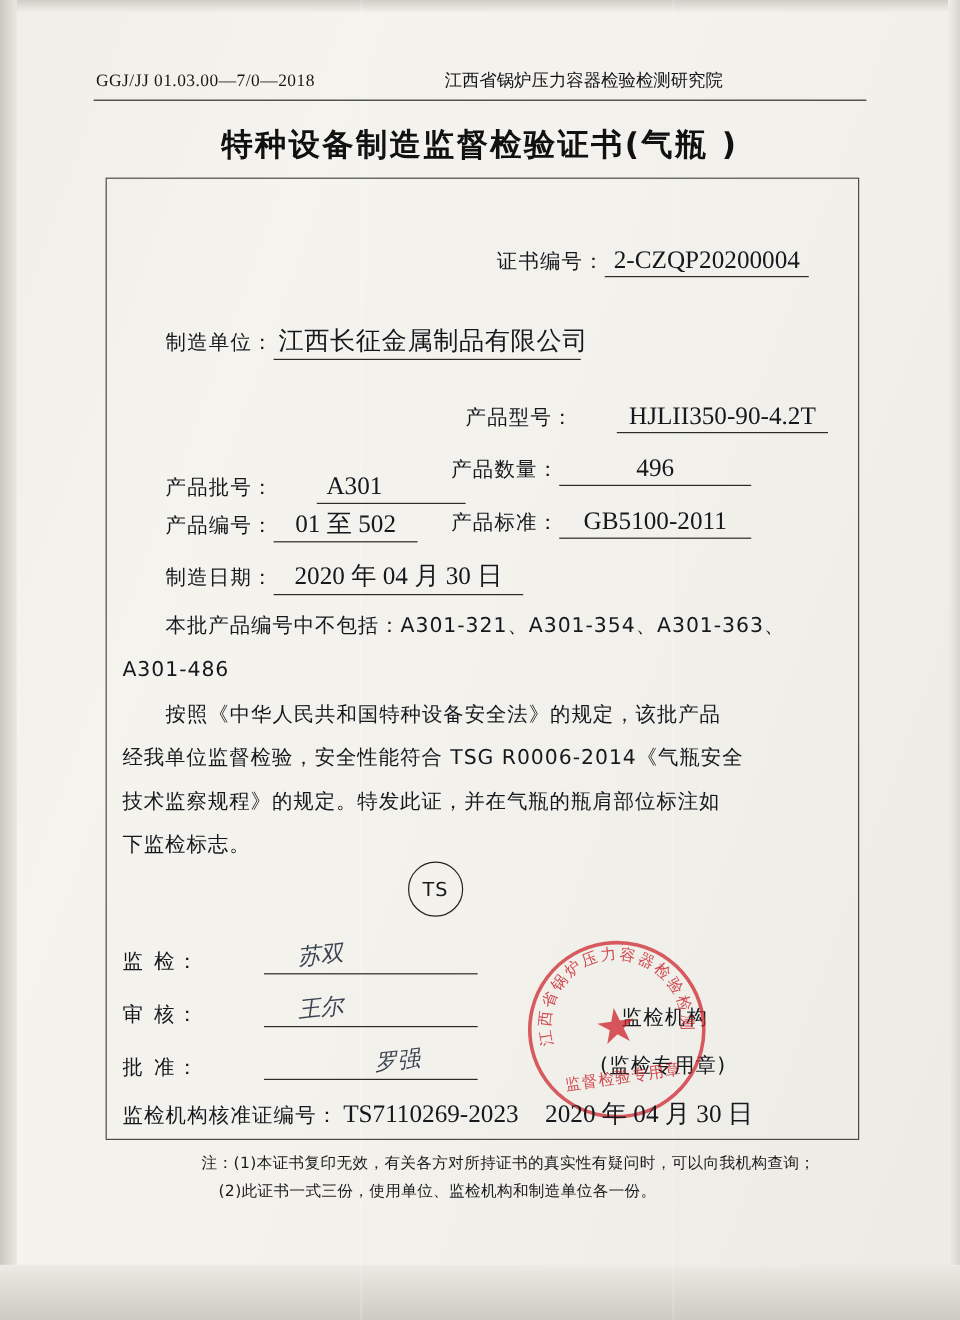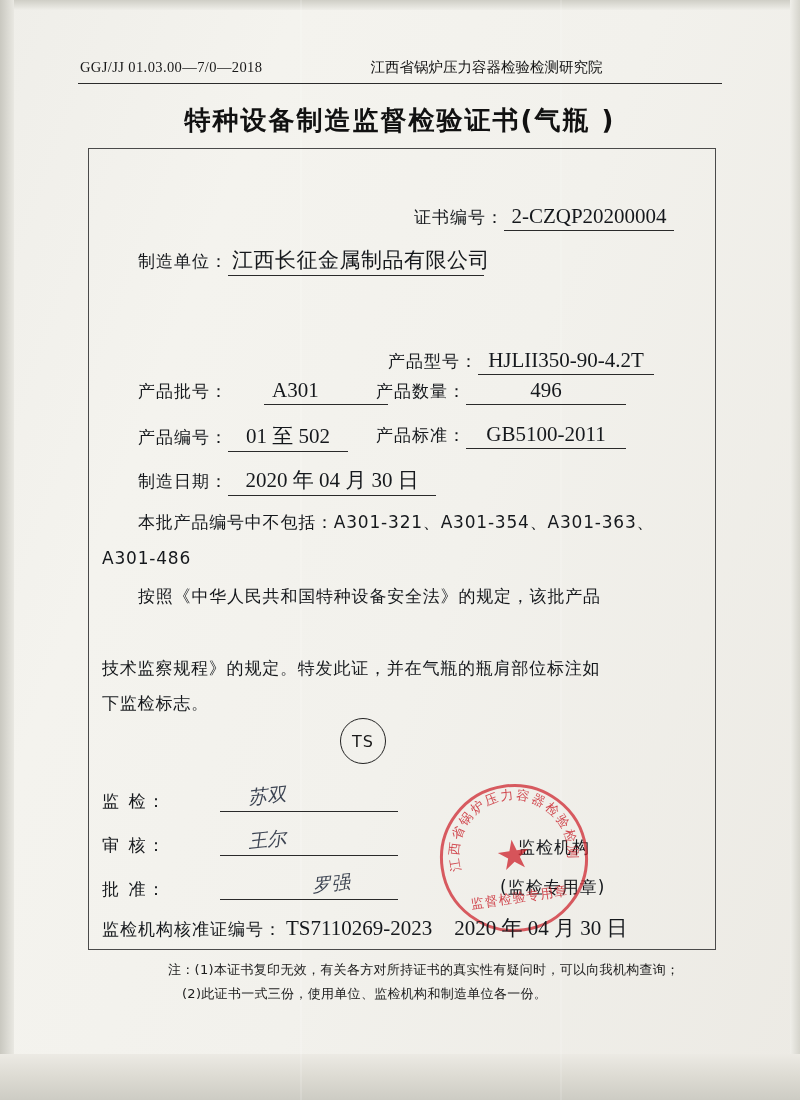--- a/index.html
+++ b/index.html
@@ -286,32 +286,32 @@
 
   <div class="content">
 
     <div class="cert-no-line" style="left:326px; top:56px;justify-content:center;">
       <span class="lbl">证书编号：</span>
       <span class="val" style="width:162px;">2-CZQP20200004</span>
     </div>
 
     <div class="line" style="left:50px; top:98px;">
       <span class="lbl">制造单位：</span>
-      <span class="val cn" style="width:248px;">江西长征金属制品有限公司</span>
-    </div>
-
-
-    <div class="line" style="left:300px; top:200px;">
+      <span class="val cn" style="width:248px;margin-top:24px;">江西长征金属制品有限公司</span>
+    </div>
+
+
+    <div class="line" style="left:300px; top:186px;gap:36px;">
       <span class="lbl">产品型号：</span>
       <span class="val" style="width:168px;">HJLII350-90-4.2T</span>
     </div>
 
     <div class="line" style="left:50px; top:230px;gap:36px;">
       <span class="lbl">产品批号：</span>
-      <span class="val" style="width:112px; text-align:left; padding-left:8px;">A301</span>
+      <span class="val" style="width:112px; text-align:left; padding-left:8px;margin-top:15px;">A301</span>
     </div>
     <div class="line" style="left:288px; top:230px;">
       <span class="lbl">产品数量：</span>
       <span class="val" style="width:152px;">496</span>
     </div>
 
     <div class="line" style="left:50px; top:274px;">
       <span class="lbl">产品编号：</span>
       <span class="val" style="width:112px;">01 至 502</span>
     </div>
@@ -322,22 +322,23 @@
 
     <div class="line" style="left:50px; top:318px;">
       <span class="lbl">制造日期：</span>
       <span class="val" style="width:200px;">2020 年 04 月 30 日</span>
     </div>
 
     <div class="para" style="left:50px; top:356px;">本批产品编号中不包括：A301-321、A301-354、A301-363、</div>
     <div class="para" style="left:14px; top:392px;">A301-486</div>
 
     <div class="para" style="left:50px; top:430px;">按照《中华人民共和国特种设备安全法》的规定，该批产品</div>
+    <div class="para" style="left:14px; top:466px;">经我单位监督检验，安全性能符合 TSG R0006-2014《气瓶安全</div>
     <div class="para" style="left:14px; top:502px;">技术监察规程》的规定。特发此证，并在气瓶的瓶肩部位标注如</div>
-    <div class="para" style="left:14px; top:538px;font-family:Liberation Serif, serif;">下监检标志。</div>
+    <div class="para" style="left:14px; top:538px;">下监检标志。</div>
 
     <div class="ts-mark" style="left:252px; top:570px;">TS</div>
 
     <div class="sig" style="left:14px; top:642px;">
       <span class="lbl">监 检：</span>
       <span class="rule">
         <span class="hand">苏双</span>
       </span>
     </div>
     <div class="sig" style="left:14px; top:686px;">

